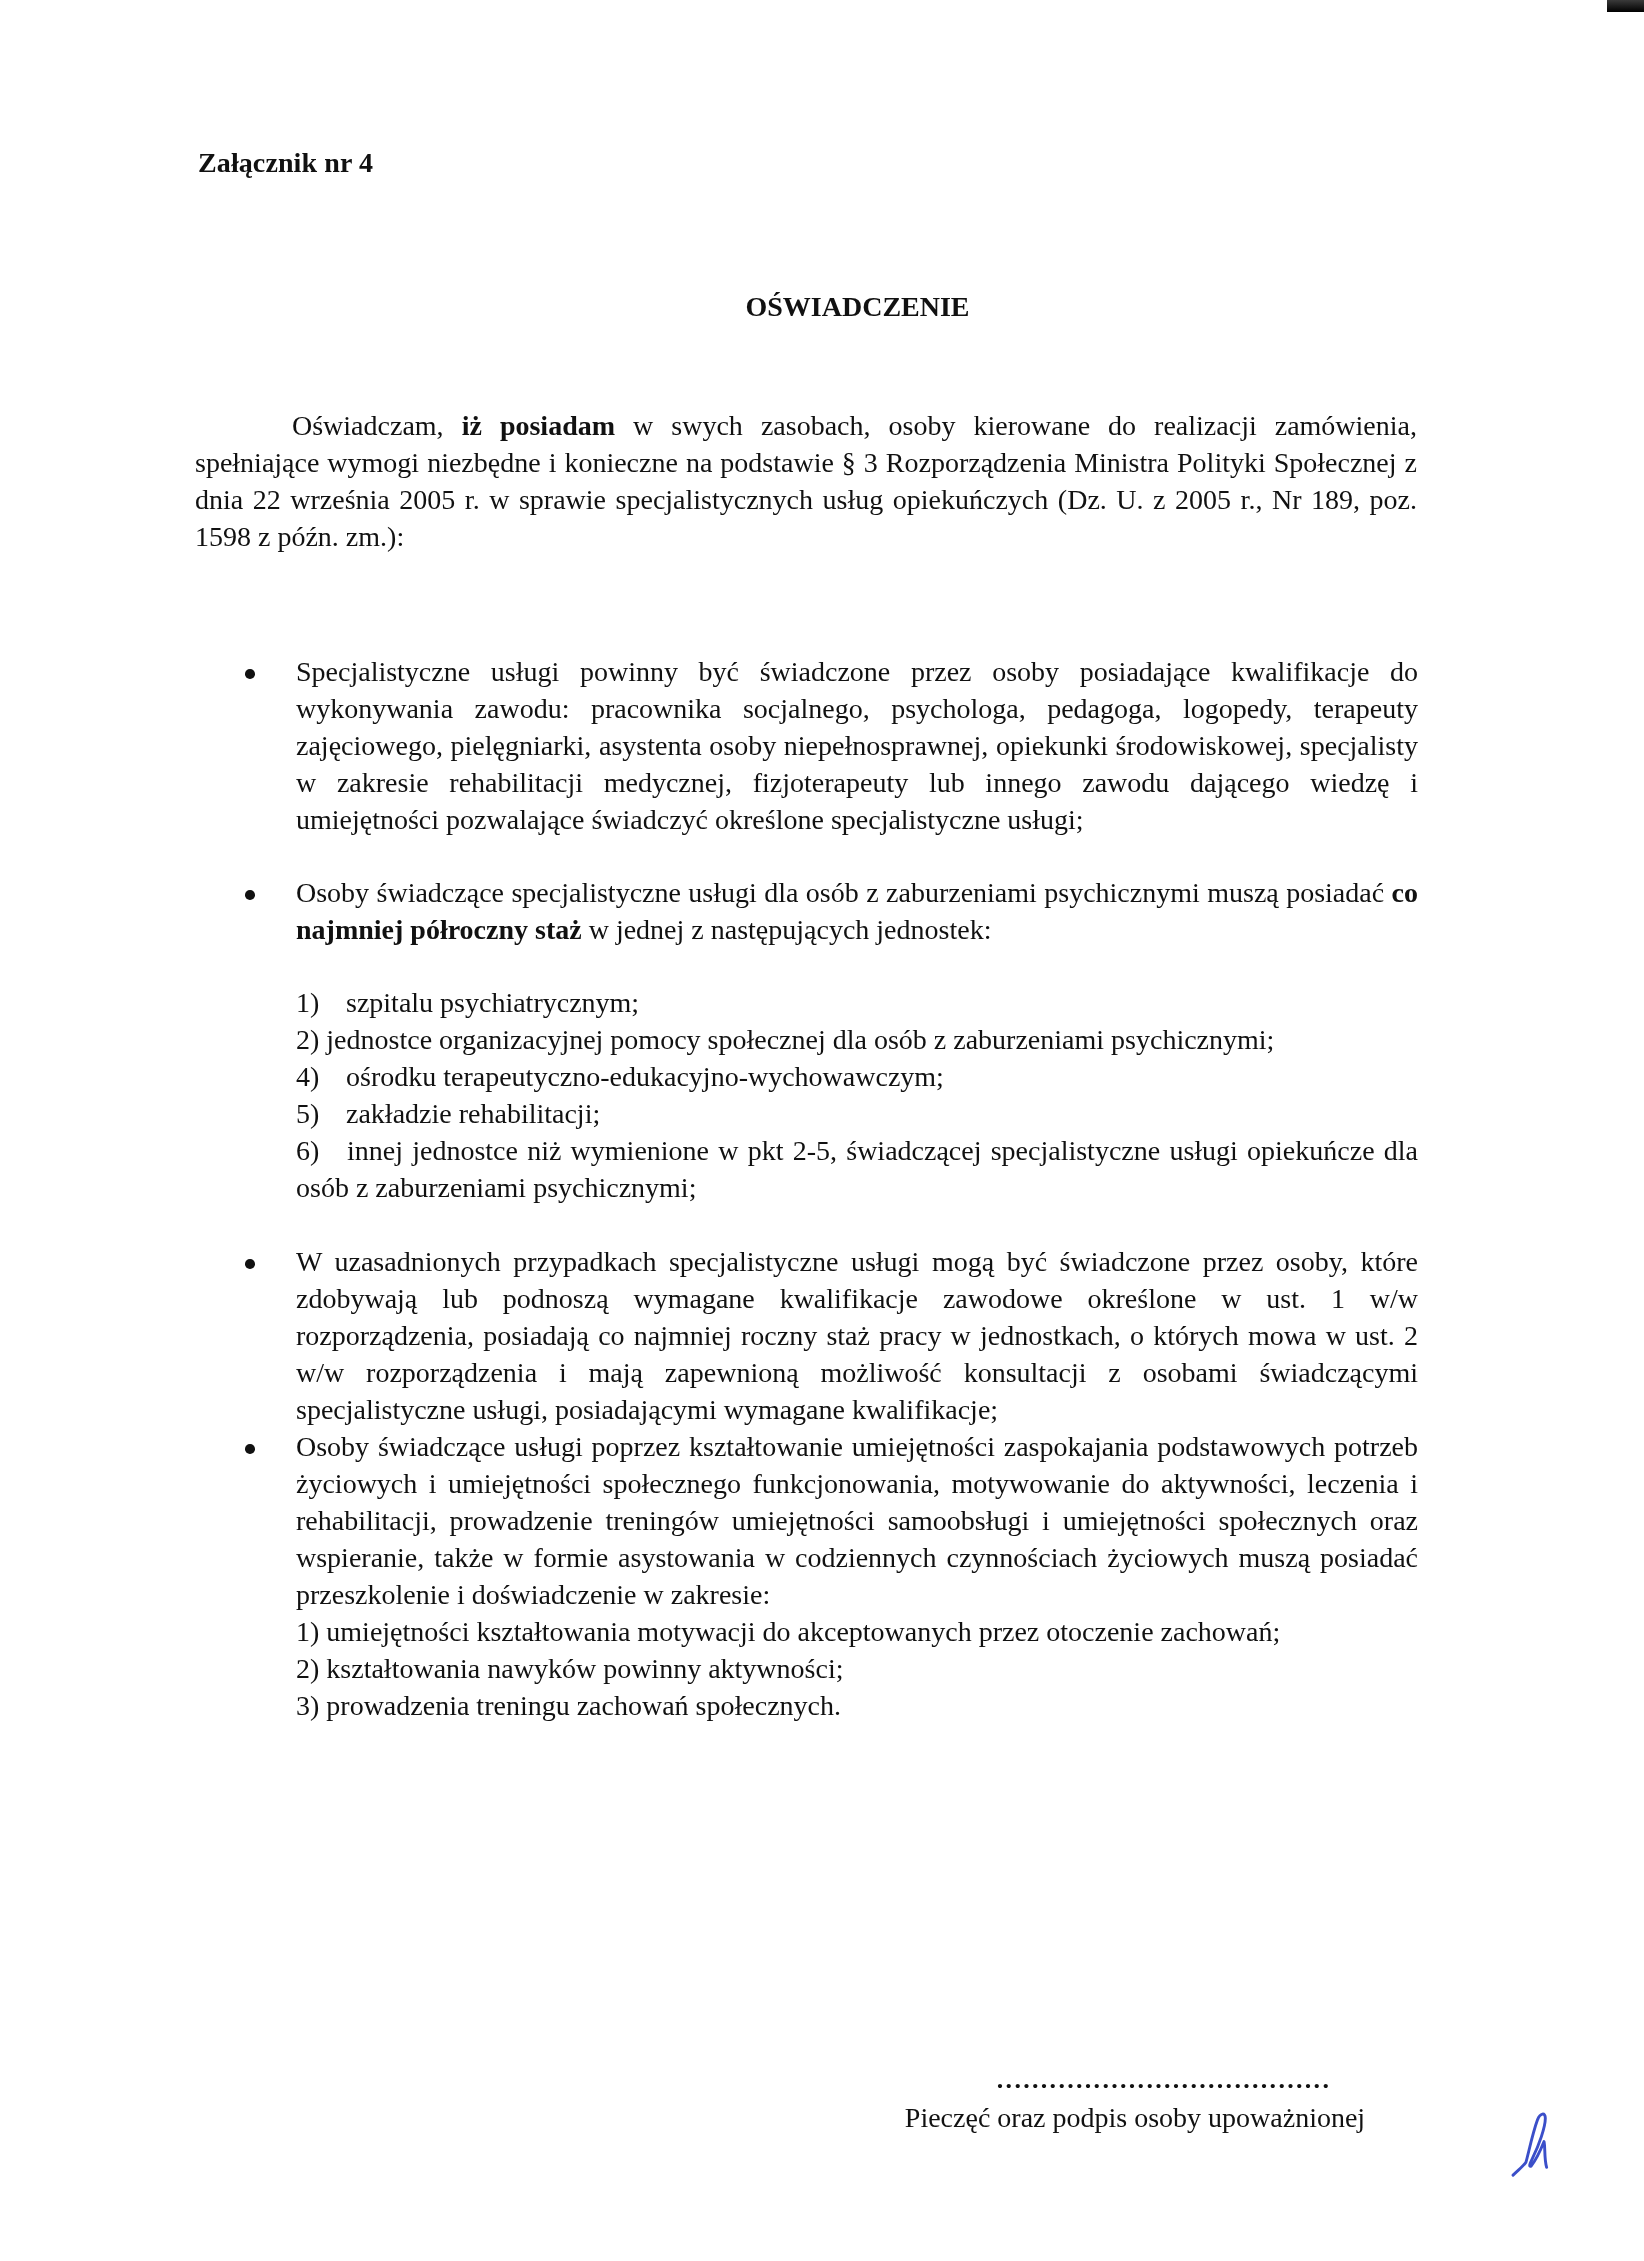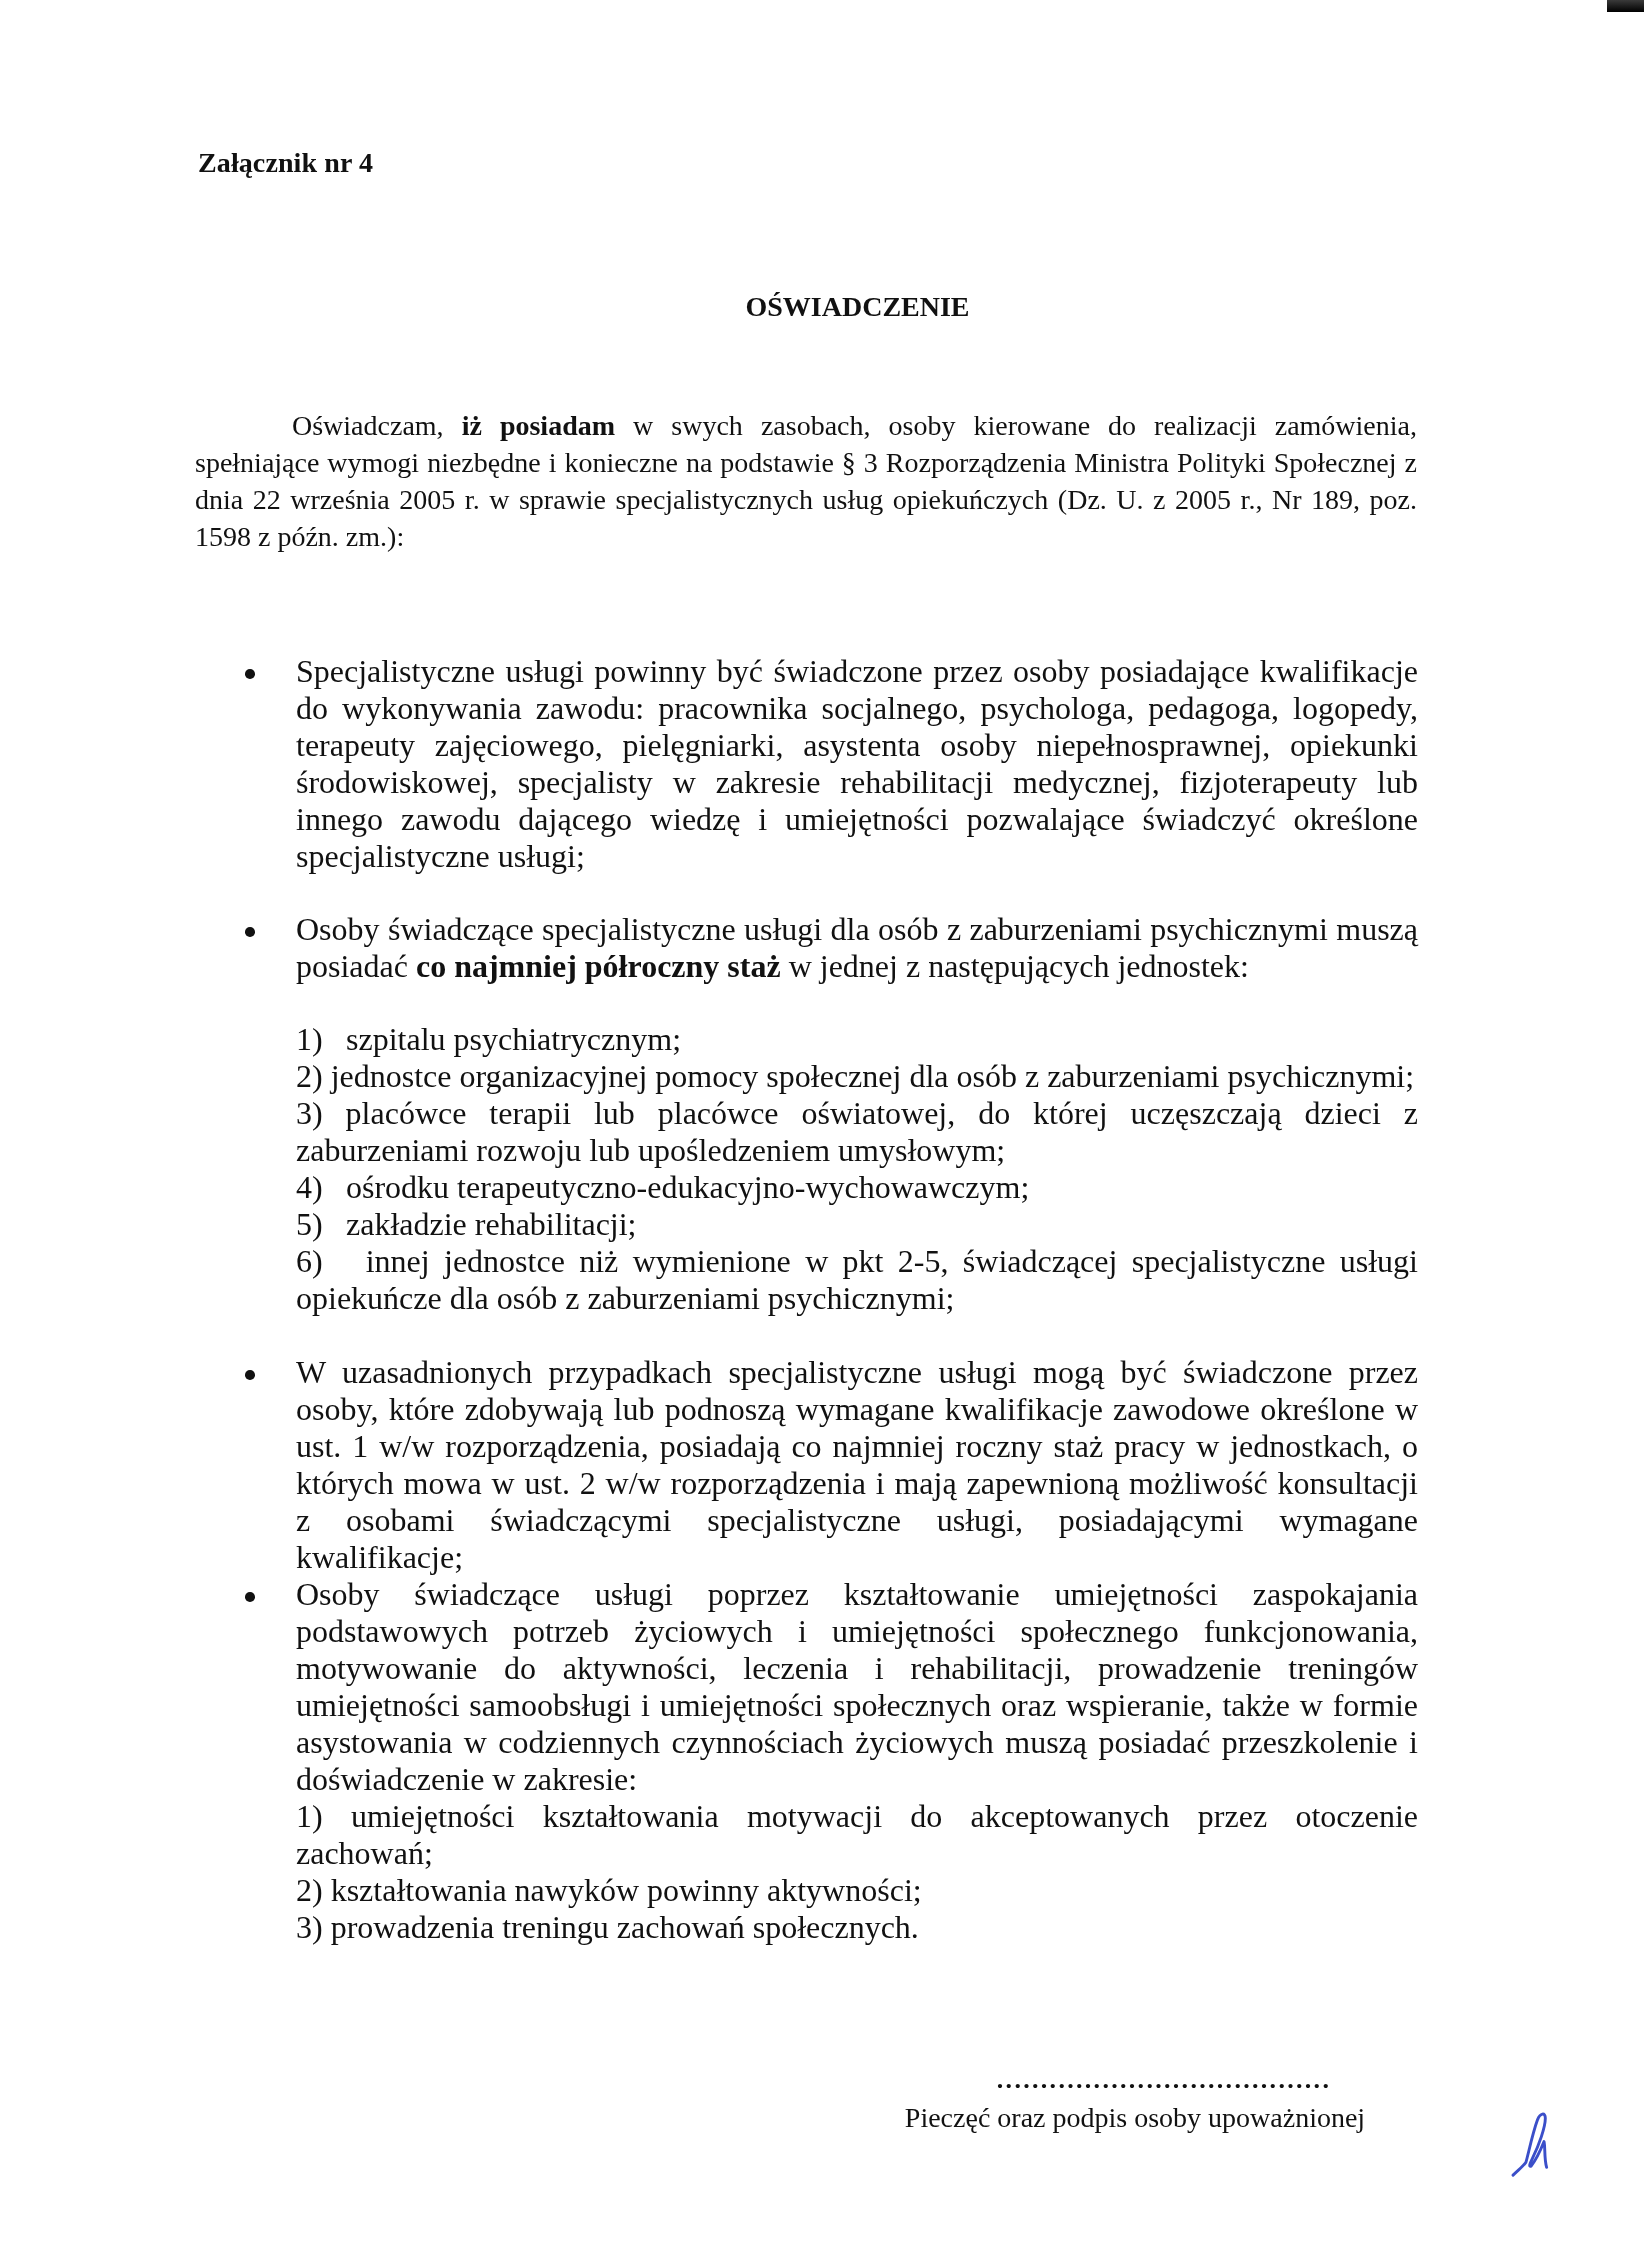--- a/index.html
+++ b/index.html
@@ -64,21 +64,21 @@
       left: 219px;
       top: 653px;
       width: 1199px;
       margin: 0;
       padding: 0;
       list-style: none;
     }
     .bullet {
       position: relative;
       padding-left: 77px;
-      font-size: 32px;
+      font-size: 28px;
       line-height: 37px;
       text-align: justify;
     }
     .bullet-dot {
       position: absolute;
       left: 26px;
       top: 16px;
       width: 9.7px;
       height: 9.7px;
       border-radius: 50%;
@@ -149,21 +149,20 @@
       <span class="bullet-dot"></span>
       <p class="para">Specjalistyczne usługi powinny być świadczone przez osoby posiadające kwalifikacje do wykonywania zawodu: pracownika socjalnego, psychologa, pedagoga, logopedy, terapeuty zajęciowego, pielęgniarki, asystenta osoby niepełnosprawnej, opiekunki środowiskowej, specjalisty w zakresie rehabilitacji medycznej, fizjoterapeuty lub innego zawodu dającego wiedzę i umiejętności pozwalające świadczyć określone specjalistyczne usługi;</p>
     </li>
 
     <li class="bullet b2">
       <span class="bullet-dot"></span>
       <p class="para"><span>Osoby świadczące specjalistyczne usługi dla osób z zaburzeniami psychicznymi muszą posiadać </span><b>co najmniej półroczny staż</b><span> w jednej z następujących jednostek:</span></p>
       <ol class="sublist">
         <li><span class="num gap">1)</span><span>szpitalu psychiatrycznym;</span></li>
         <li><span class="num">2)</span> <span>jednostce organizacyjnej pomocy społecznej dla osób z zaburzeniami psychicznymi;</span></li>
-        <li><span class="num">3)</span> <span>placówce terapii lub placówce oświatowej, do której uczęszczają dzieci z zaburzeniami rozwoju lub upośledzeniem umysłowym;</span></li>
         <li><span class="num gap">4)</span><span>ośrodku terapeutyczno-edukacyjno-wychowawczym;</span></li>
         <li><span class="num gap">5)</span><span>zakładzie rehabilitacji;</span></li>
         <li><span class="num">6)</span>&nbsp;&nbsp; <span>innej jednostce niż wymienione w pkt 2-5, świadczącej specjalistyczne usługi opiekuńcze dla osób z zaburzeniami psychicznymi;</span></li>
       </ol>
     </li>
 
     <li class="bullet b3">
       <span class="bullet-dot"></span>
       <p class="para">W uzasadnionych przypadkach specjalistyczne usługi mogą być świadczone przez osoby, które zdobywają lub podnoszą wymagane kwalifikacje zawodowe określone w ust. 1 w/w rozporządzenia, posiadają co najmniej roczny staż pracy w jednostkach, o których mowa w ust. 2 w/w rozporządzenia i mają zapewnioną możliwość konsultacji z osobami świadczącymi specjalistyczne usługi, posiadającymi wymagane kwalifikacje;</p>
     </li>

